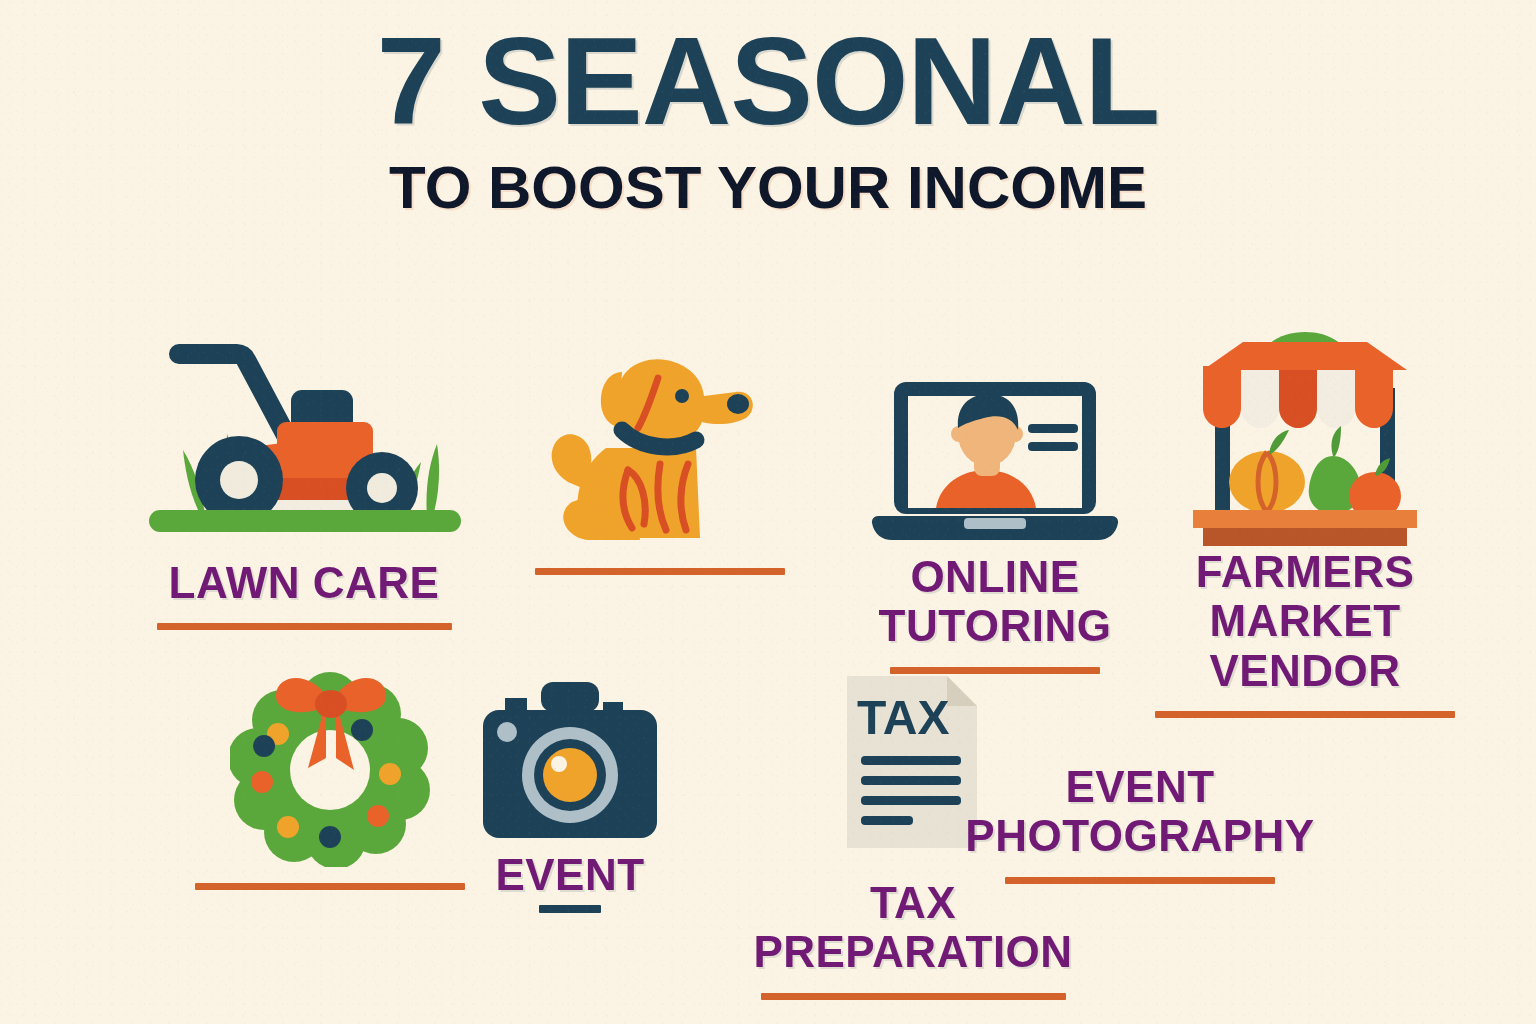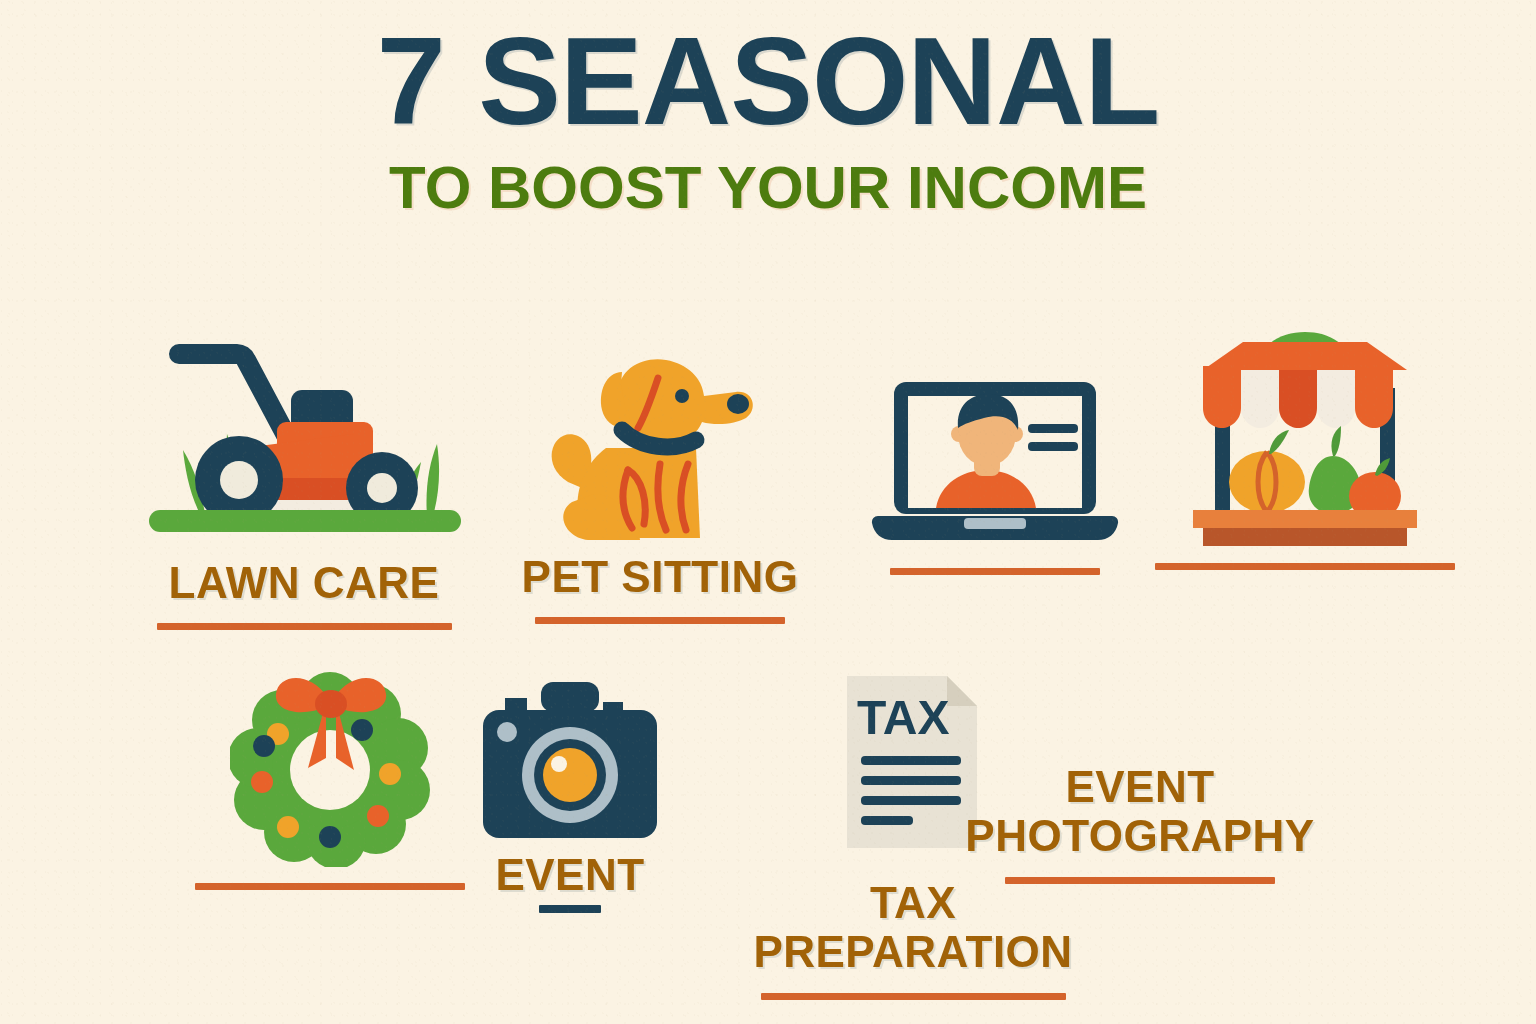--- a/index.html
+++ b/index.html
@@ -51,42 +51,42 @@
     font-family: "Liberation Sans", sans-serif;
     font-weight: 700;
     font-size: 124px;
     line-height: 1.02;
     letter-spacing: -1px;
     transform: scaleX(1.0);
     text-shadow: 2px 2px 0 rgba(29,66,87,.14);
     white-space: nowrap;
   }
   .subtitle {
-    color: #4d7c0f;
+    color: #0f172a;
     font-family: "Liberation Sans", sans-serif;
     font-weight: 700;
     font-size: 60px;
     line-height: 1;
     letter-spacing: 0px;
     margin-top: 14px;
     text-shadow: 2px 2px 0 rgba(212,99,43,.14);
     white-space: nowrap;
   }
 
   
   .card {
     position: absolute;
     text-align: center;
   }
   .card .icon-wrap {
     display: block;
     margin: 0 auto;
   }
   .label {
-    color: #a16207;
+    color: #701a75;
     font-family: "Liberation Sans", sans-serif;
     font-weight: 700;
     font-size: 44px;
     line-height: 1.12;
     letter-spacing: .5px;
     text-shadow: 2px 2px 0 rgba(29,66,87,.13);
     white-space: pre-line;
   }
   .rule {
     height: 7px;
@@ -193,21 +193,20 @@
         <path d="M148 26 C142 44 136 62 128 76" stroke="#d94f24" stroke-width="7" fill="none" stroke-linecap="round"></path>
 
         <path d="M112 78 C130 96 164 100 186 88" stroke="#1d4257" stroke-width="17" fill="none" stroke-linecap="round"></path>
 
         <path d="M118 118 C110 140 112 160 122 176" stroke="#d94f24" stroke-width="7" fill="none" stroke-linecap="round"></path>
         <path d="M118 118 C132 126 138 150 134 172" stroke="#d94f24" stroke-width="7" fill="none" stroke-linecap="round"></path>
         <path d="M150 112 C146 136 148 160 156 178" stroke="#d94f24" stroke-width="7" fill="none" stroke-linecap="round"></path>
         <path d="M178 112 C170 132 168 156 176 178" stroke="#d94f24" stroke-width="7" fill="none" stroke-linecap="round"></path>
       </svg>
     </span>
-    <div class="label">PET SITTING</div>
     <div class="rule" style="background: rgb(212, 99, 43);"></div>
   </div>
 
   <div class="card" id="card-tutor">
     <span class="icon-wrap">
       <svg class="icon-svg" width="250" height="180" viewBox="0 0 250 180">
 
         <rect x="24" y="10" width="202" height="132" rx="12" fill="#1d4257"></rect>
         <rect x="38" y="24" width="174" height="112" fill="#fbf3e3"></rect>
 
@@ -222,20 +221,22 @@
 
         <path d="M88 56 C86 32 102 22 118 22 C138 22 150 34 148 58 C142 44 128 42 114 46 C102 49 94 52 88 56 Z" fill="#1d4257"></path>
 
         <rect x="158" y="52" width="50" height="9" rx="4" fill="#1d4257"></rect>
         <rect x="158" y="70" width="50" height="9" rx="4" fill="#1d4257"></rect>
 
         <path d="M8 144 h234 a6 6 0 0 1 6 7 C246 162 238 168 228 168 H22 C12 168 4 162 2 151 a6 6 0 0 1 6 -7 Z" fill="#1d4257"></path>
         <rect x="94" y="146" width="62" height="11" rx="4" fill="#aebfc8"></rect>
       </svg>
     </span>
+    <div class="label">ONLINE
+TUTORING</div>
     <div class="rule" style="background: rgb(212, 99, 43);"></div>
   </div>
 
   <div class="card" id="card-farmers">
     <span class="icon-wrap">
       <svg class="icon-svg" width="240" height="215" viewBox="0 0 240 215">
 
         <path d="M72 42 C72 12 96 0 120 0 C144 0 168 12 168 42 Z" fill="#5aa83c"></path>
 
         <rect x="30" y="56" width="15" height="124" fill="#1d4257"></rect>
@@ -262,20 +263,23 @@
         <path d="M148 124 C144 110 148 100 156 94 C156 108 154 118 150 124 Z" fill="#4f9a39"></path>
 
         <ellipse cx="190" cy="164" rx="26" ry="24" fill="#e8622a"></ellipse>
         <path d="M190 143 C192 133 198 128 205 126 C203 136 198 141 192 144 Z" fill="#4f9a39"></path>
 
         <rect x="8" y="178" width="224" height="18" fill="#e8803c"></rect>
         <rect x="18" y="196" width="204" height="16" fill="#b8562a"></rect>
         <rect x="18" y="196" width="204" height="18" fill="#b8562a"></rect>
       </svg>
     </span>
+    <div class="label">FARMERS
+MARKET
+VENDOR</div>
     <div class="rule" style="background: rgb(212, 99, 43);"></div>
   </div>
 
   <div class="card" id="card-holiday">
     <span class="icon-wrap">
       <svg class="icon-svg" width="200" height="195" viewBox="0 0 200 195">
 
         <g fill="#5aa83c">
           <circle cx="100" cy="30" r="30"></circle>
             <circle cx="141" cy="42" r="30"></circle>

